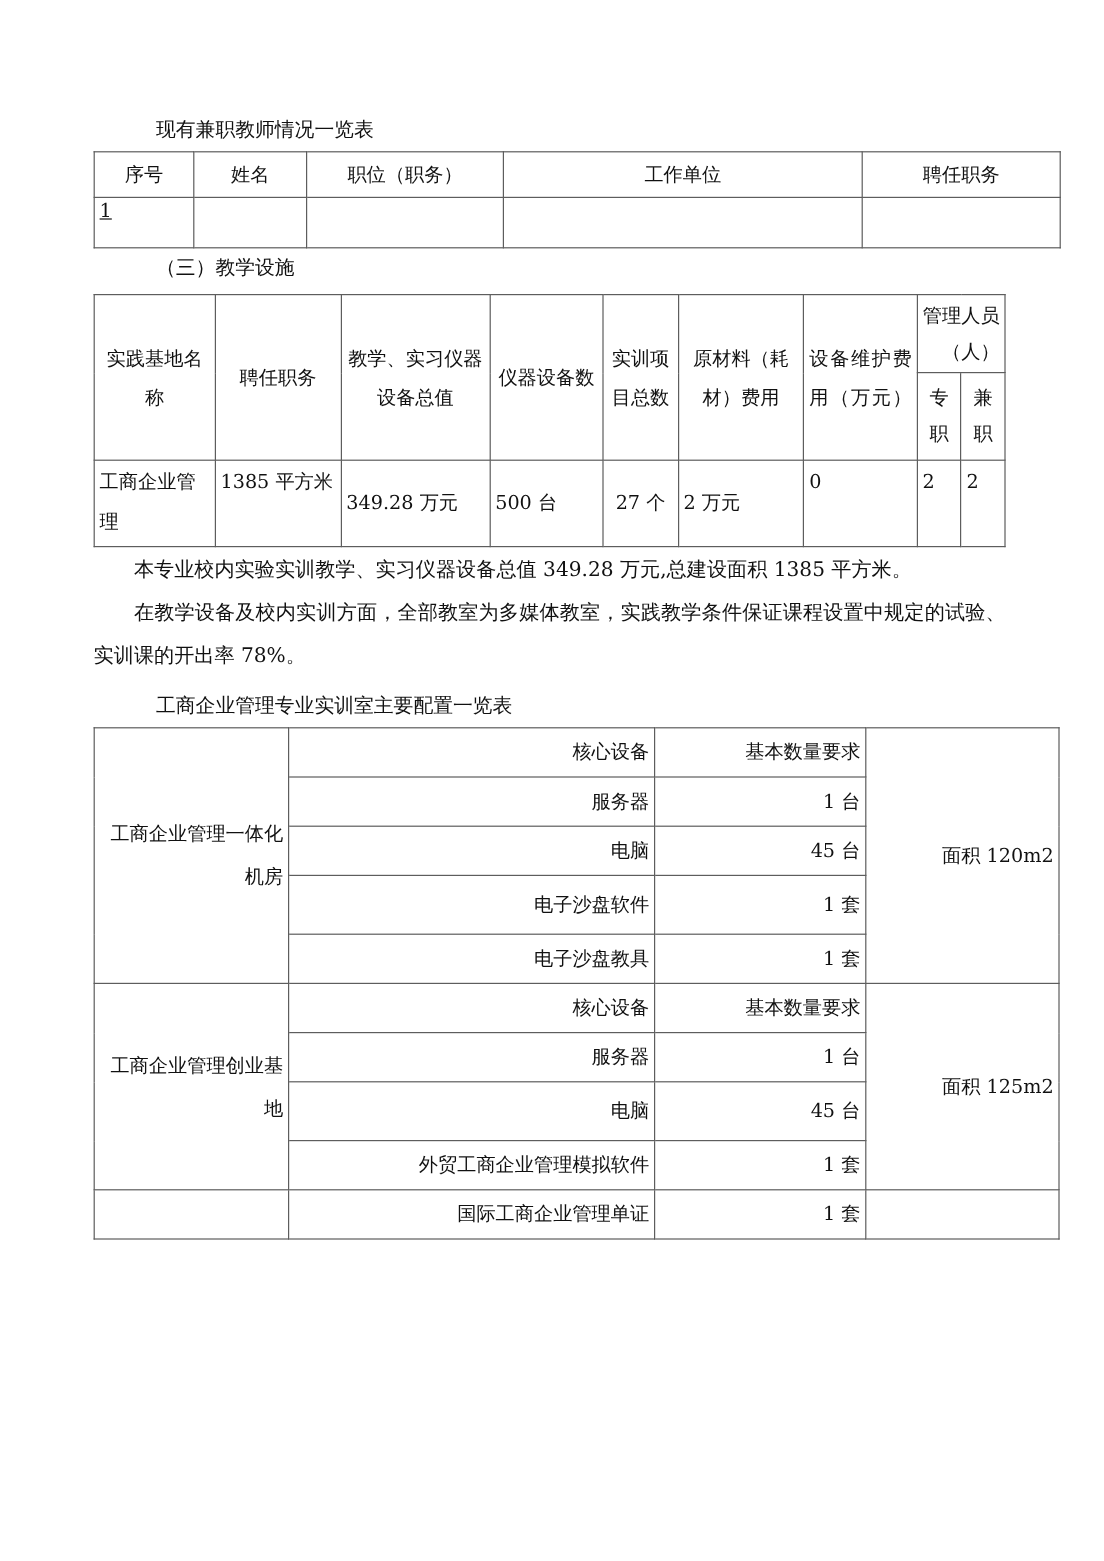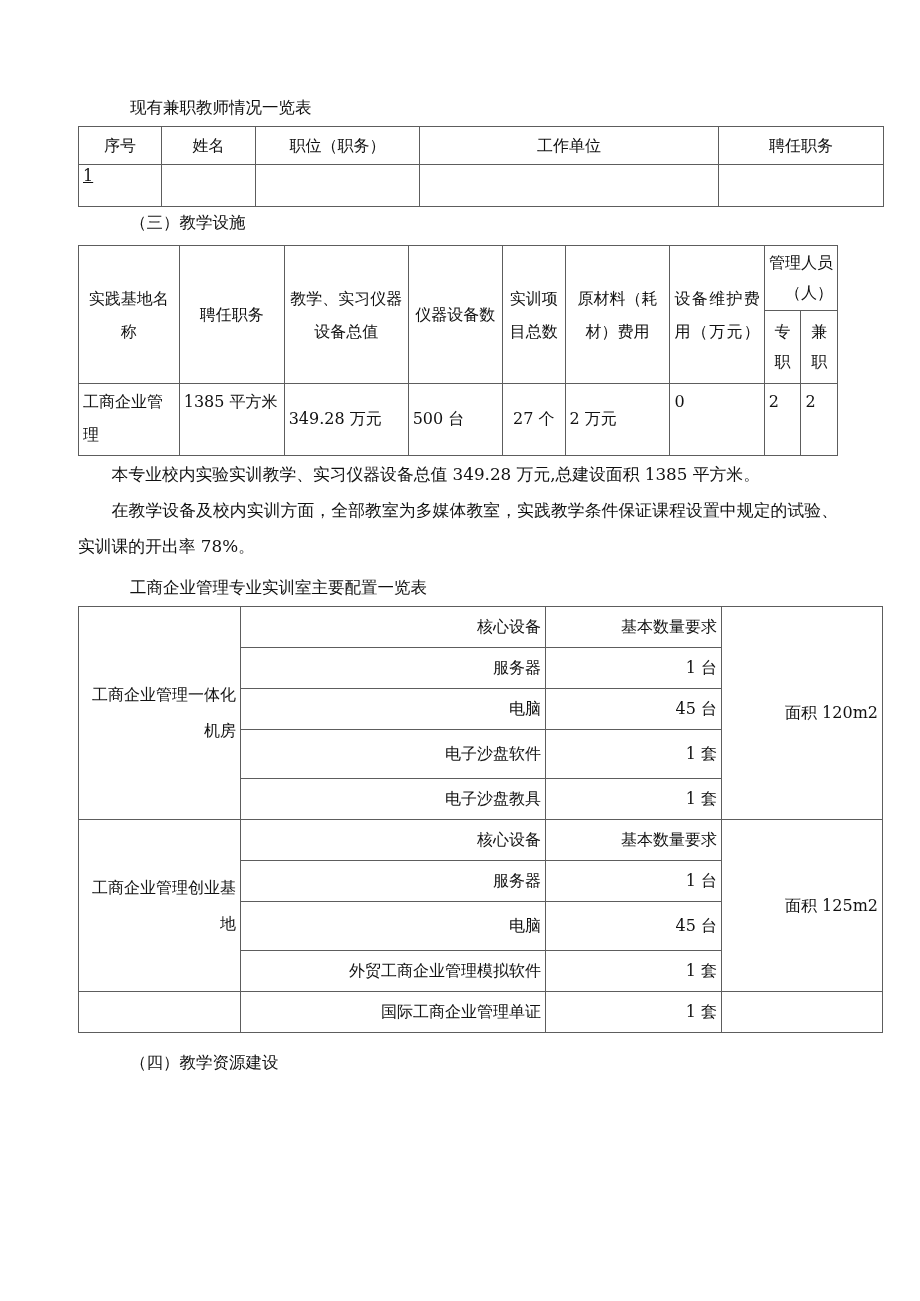--- a/index.html
+++ b/index.html
@@ -243,16 +243,15 @@
         </tr>
         <tr>
           <td class="l1"></td>
           <td class="l2">国际工商企业管理单证</td>
           <td class="l3">1 套</td>
           <td class="l4"></td>
         </tr>
       </tbody>
     </table>
 
-    <div class="heading" style="margin-top:14px;">（四）教学资源建设</div>
 
   </div>
 </div>
 
 </body></html>

